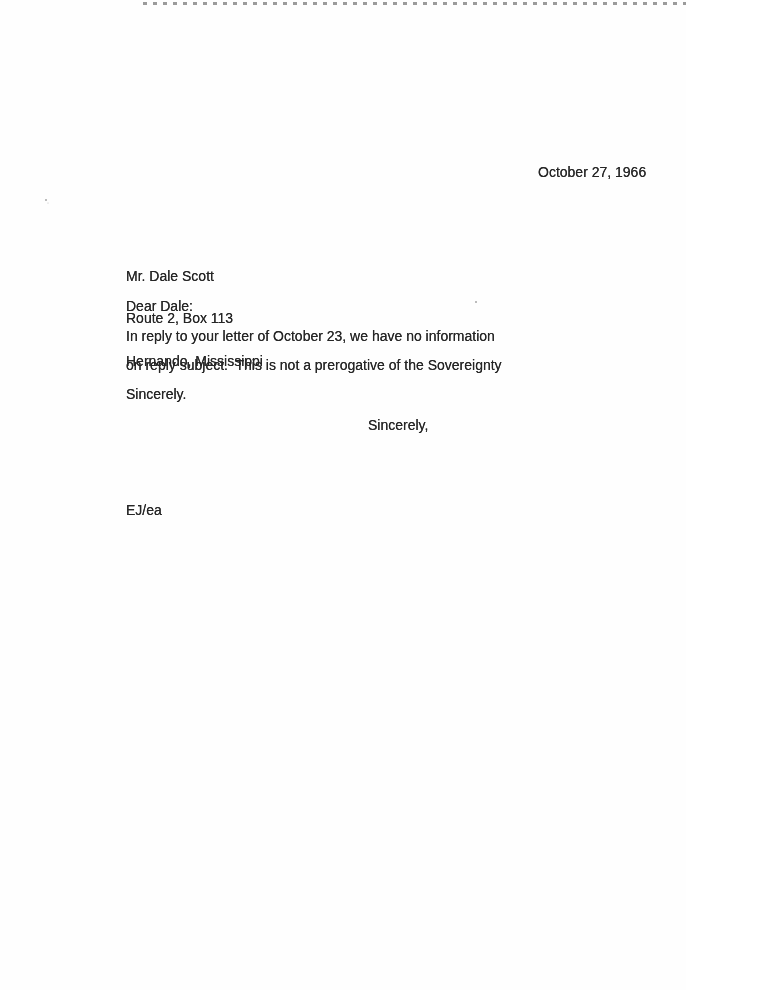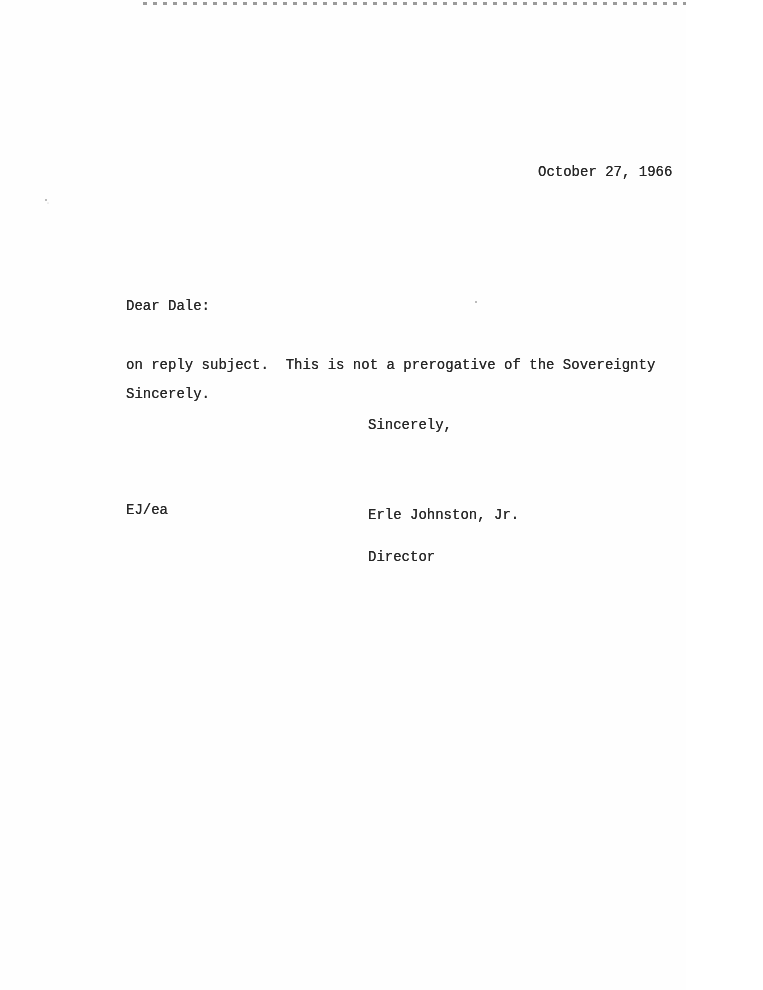--- a/index.html
+++ b/index.html
@@ -6,21 +6,21 @@
     margin: 0;
     padding: 0;
     background: #ffffff;
   }
   .page {
     position: relative;
     width: 686px;
     height: 990px;
     background: var(--paper, #fefefe);
     overflow: hidden;
-    font-family: Liberation Mono, monospace;
+    font-family: Liberation Sans, sans-serif;
   }
   .dotted-line {
     position: absolute;
     top: 2px;
     left: 143px;
     width: 620px;
     height: 3px;
     background-image: repeating-linear-gradient(
       to right,
       var(--dot, #9b9b9b) 0px, var(--dot, #9b9b9b) 4px,
@@ -55,31 +55,33 @@
 </style>
 </head>
 <body>
 
 <div class="page">
 
   <div class="dotted-line"></div>
 
   <div class="txt date">October 27, 1966</div>
 
+  <div class="txt address">
+    <div>Mr. Dale Scott</div>
+    <div>Route 2, Box 113</div>
+    <div>Hernando, Mississippi</div>
+  </div>
 
   <div class="txt salutation">Dear Dale:</div>
 
+  <div class="txt body-line-0">In reply to your letter of October 23, we have no information</div>
   <div class="txt body-line-1">on reply subject.  This is not a prerogative of the Sovereignty</div>
   <div class="txt body-line-2">Sincerely.</div>
 
   <div class="txt closing">Sincerely,</div>
 
-  <div class="txt signature">
-    <div>Erle Johnston, Jr.</div>
-    <div>Director</div>
-  </div>
 
   <div class="txt initials">EJ/ea</div>
 
   <div class="speck speck-a"></div>
   <div class="speck speck-b"></div>
 
 </div>
 
 </body></html>

